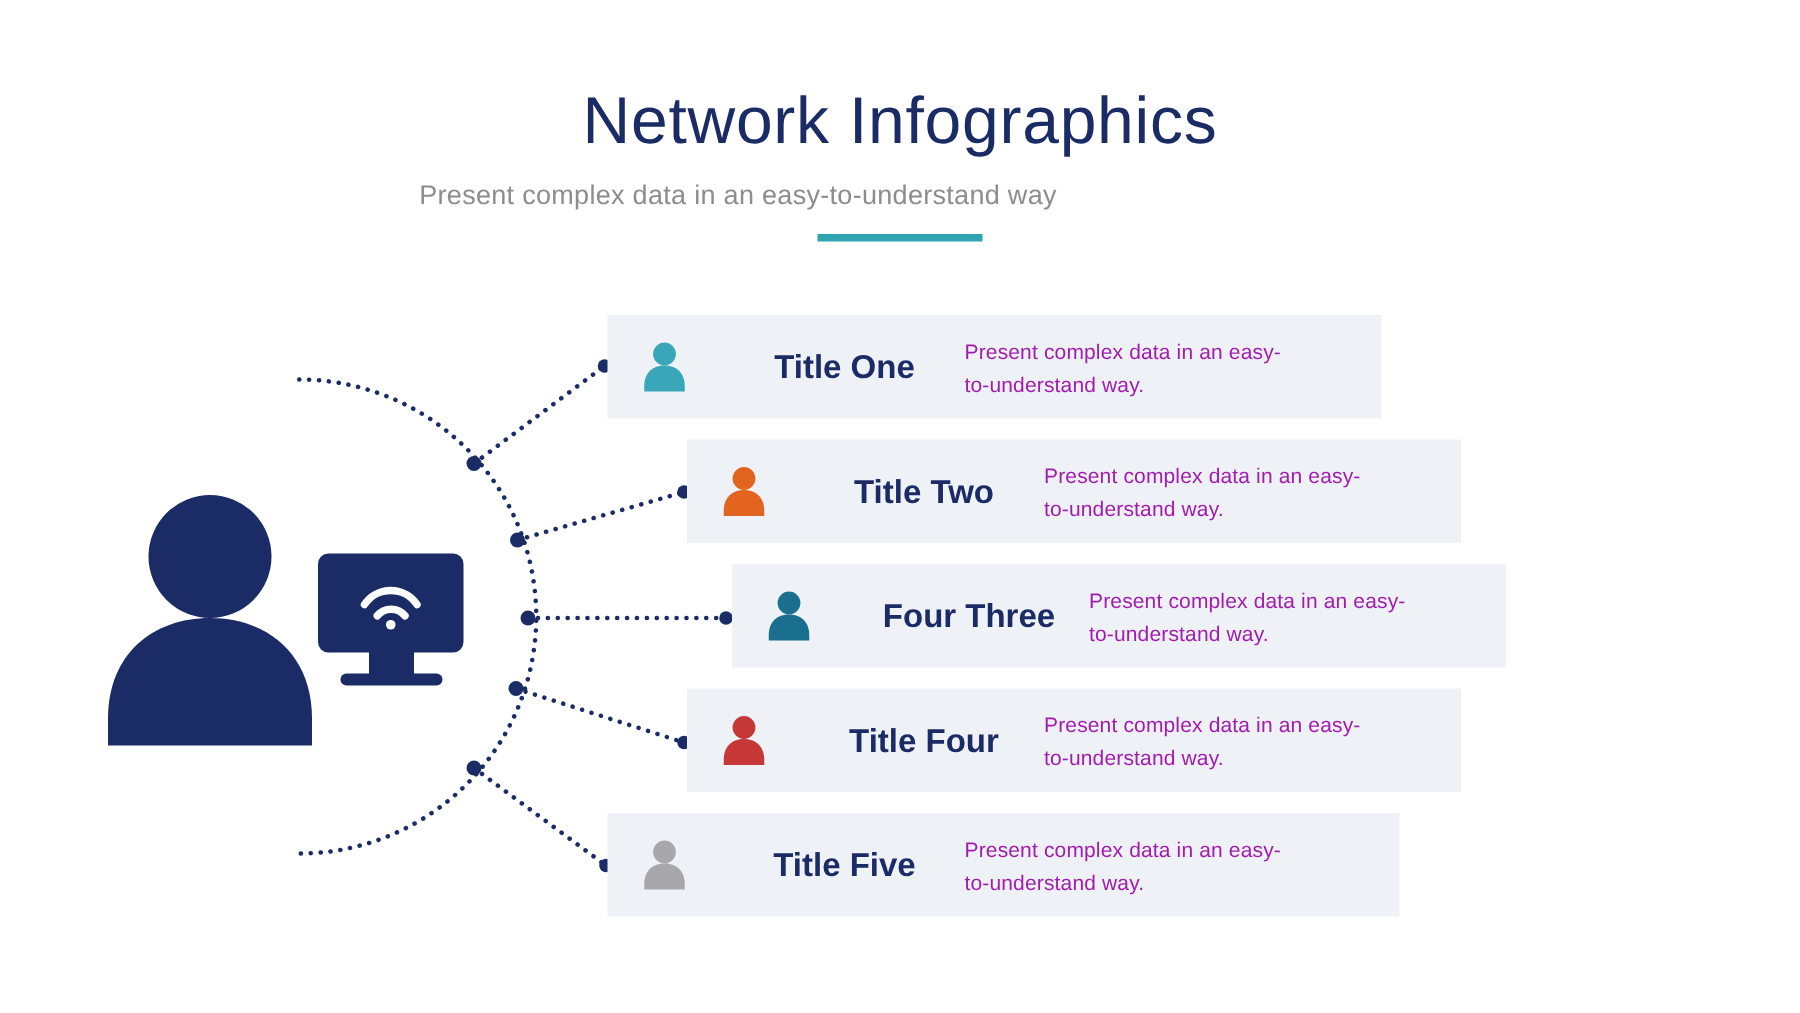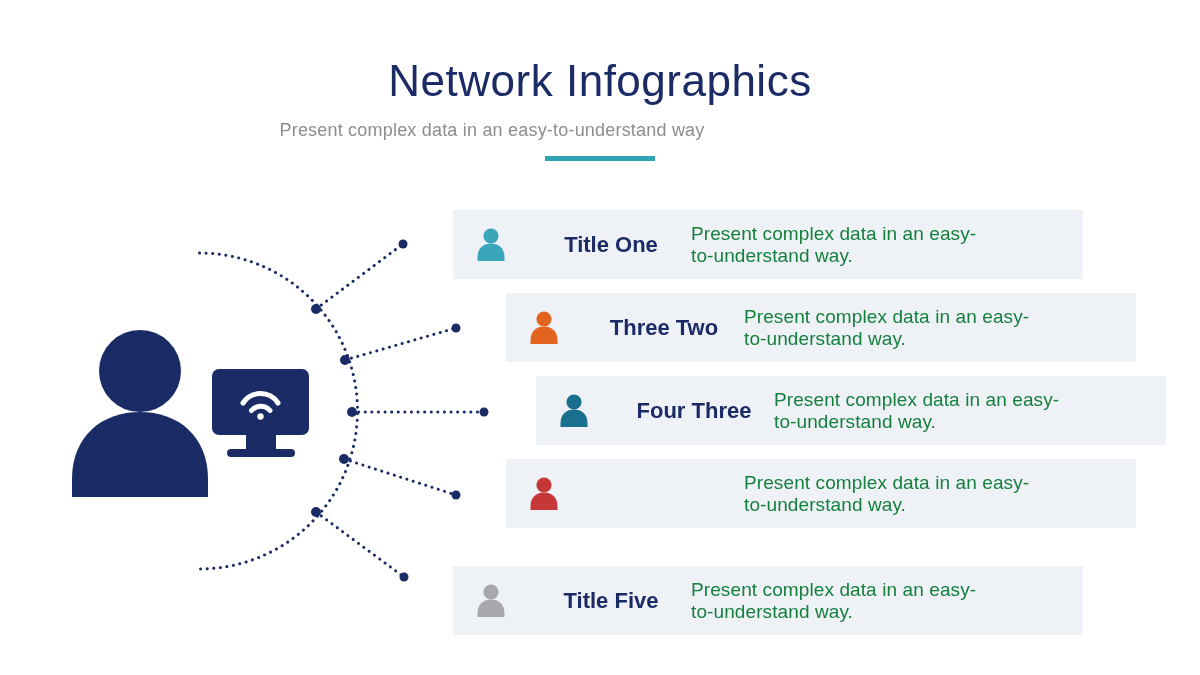--- a/index.html
+++ b/index.html
@@ -35,48 +35,47 @@
   .dotline {
     fill: none;
     stroke: #1b2b66;
     stroke-width: 3;
     stroke-dasharray: 0.1 6.5;
     stroke-linecap: round;
   }
   .navy-fill { fill: #1b2b66; }
   .row {
     position: absolute;
-    width: 630px; height: 69px;
+    width: 516px; height: 69px;
     background: #eef1f6;
-    margin-left: 48px;
   }
   .row-icon {
     position: absolute; left: 22px; top: 50%;
     width: 32px; height: 34px;
     transform: translateY(-50%);
   }
   .row-title {
     position: absolute; left: 58px; top: 0;
     width: 200px; height: 100%;
     display: flex; align-items: center; justify-content: center;
     font-size: 22px; font-weight: bold;
     color: #1b2b66;
   }
   .row-desc {
     position: absolute; left: 238px; top: 50%;
     width: 375px;
     transform: translateY(-50%);
-    font-size: 19px; line-height: 22px; letter-spacing: 0.1px;
-    color: #15803d;
+    font-size: 14px; line-height: 22px; letter-spacing: 0.1px;
+    color: #a21caf;
   }
   .row-1 { left: 405px; top: 210px; }
   .row-2 { left: 458px; top: 293px; }
   .row-3 { left: 488px; top: 376px; }
   .row-4 { left: 458px; top: 459px; }
-  .row-5 { left: 405px; top: 566px; }
+  .row-5 { left: 405px; top: 542px; padding-left: 12px; }
 </style>
 </head>
 <body>
 
 <div class="header-title">Network Infographics</div>
 <div class="header-subtitle">Present complex data in an easy-to-understand way</div>
 <div class="header-divider"></div>
 
 <svg class="graphic-layer" width="1200" height="675" viewBox="0 0 1200 675">
 
@@ -137,21 +136,21 @@
   </div>
 </div>
 
 <div class="row row-2">
   <svg class="row-icon" viewBox="0 0 32 34">
     <g fill="#e2641f">
       <circle cx="16" cy="8" r="7.6"></circle>
       <path d="M2.5 33 L2.5 29.5 C2.5 20 8.5 15.6 16 15.6 C23.5 15.6 29.5 20 29.5 29.5 L29.5 33 Z"></path>
     </g>
   </svg>
-  <div class="row-title">Three Two</div>
+  <div class="row-title">Title Two</div>
   <div class="row-desc">
     <span>Present complex data in an easy-</span><br>
     <span>to-understand way.</span>
   </div>
 </div>
 
 <div class="row row-3">
   <svg class="row-icon" viewBox="0 0 32 34">
     <g fill="#1b6f8e">
       <circle cx="16" cy="8" r="7.6"></circle>
@@ -165,20 +164,21 @@
   </div>
 </div>
 
 <div class="row row-4">
   <svg class="row-icon" viewBox="0 0 32 34">
     <g fill="#c63838">
       <circle cx="16" cy="8" r="7.6"></circle>
       <path d="M2.5 33 L2.5 29.5 C2.5 20 8.5 15.6 16 15.6 C23.5 15.6 29.5 20 29.5 29.5 L29.5 33 Z"></path>
     </g>
   </svg>
+  <div class="row-title">Title Four</div>
   <div class="row-desc">
     <span>Present complex data in an easy-</span><br>
     <span>to-understand way.</span>
   </div>
 </div>
 
 <div class="row row-5">
   <svg class="row-icon" viewBox="0 0 32 34">
     <g fill="#a8a8ac">
       <circle cx="16" cy="8" r="7.6"></circle>

